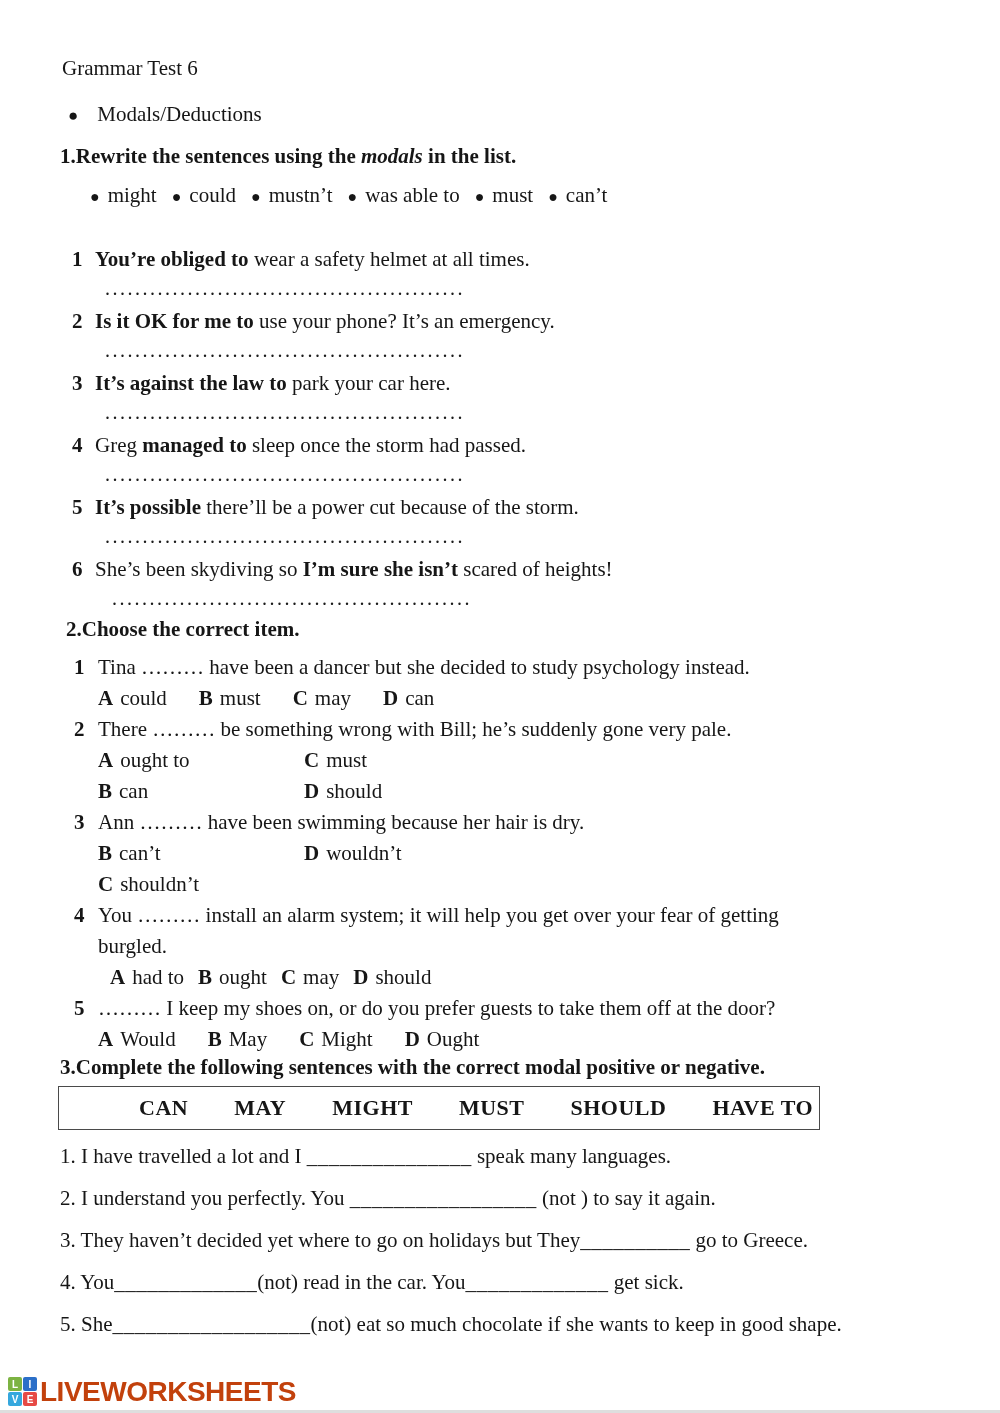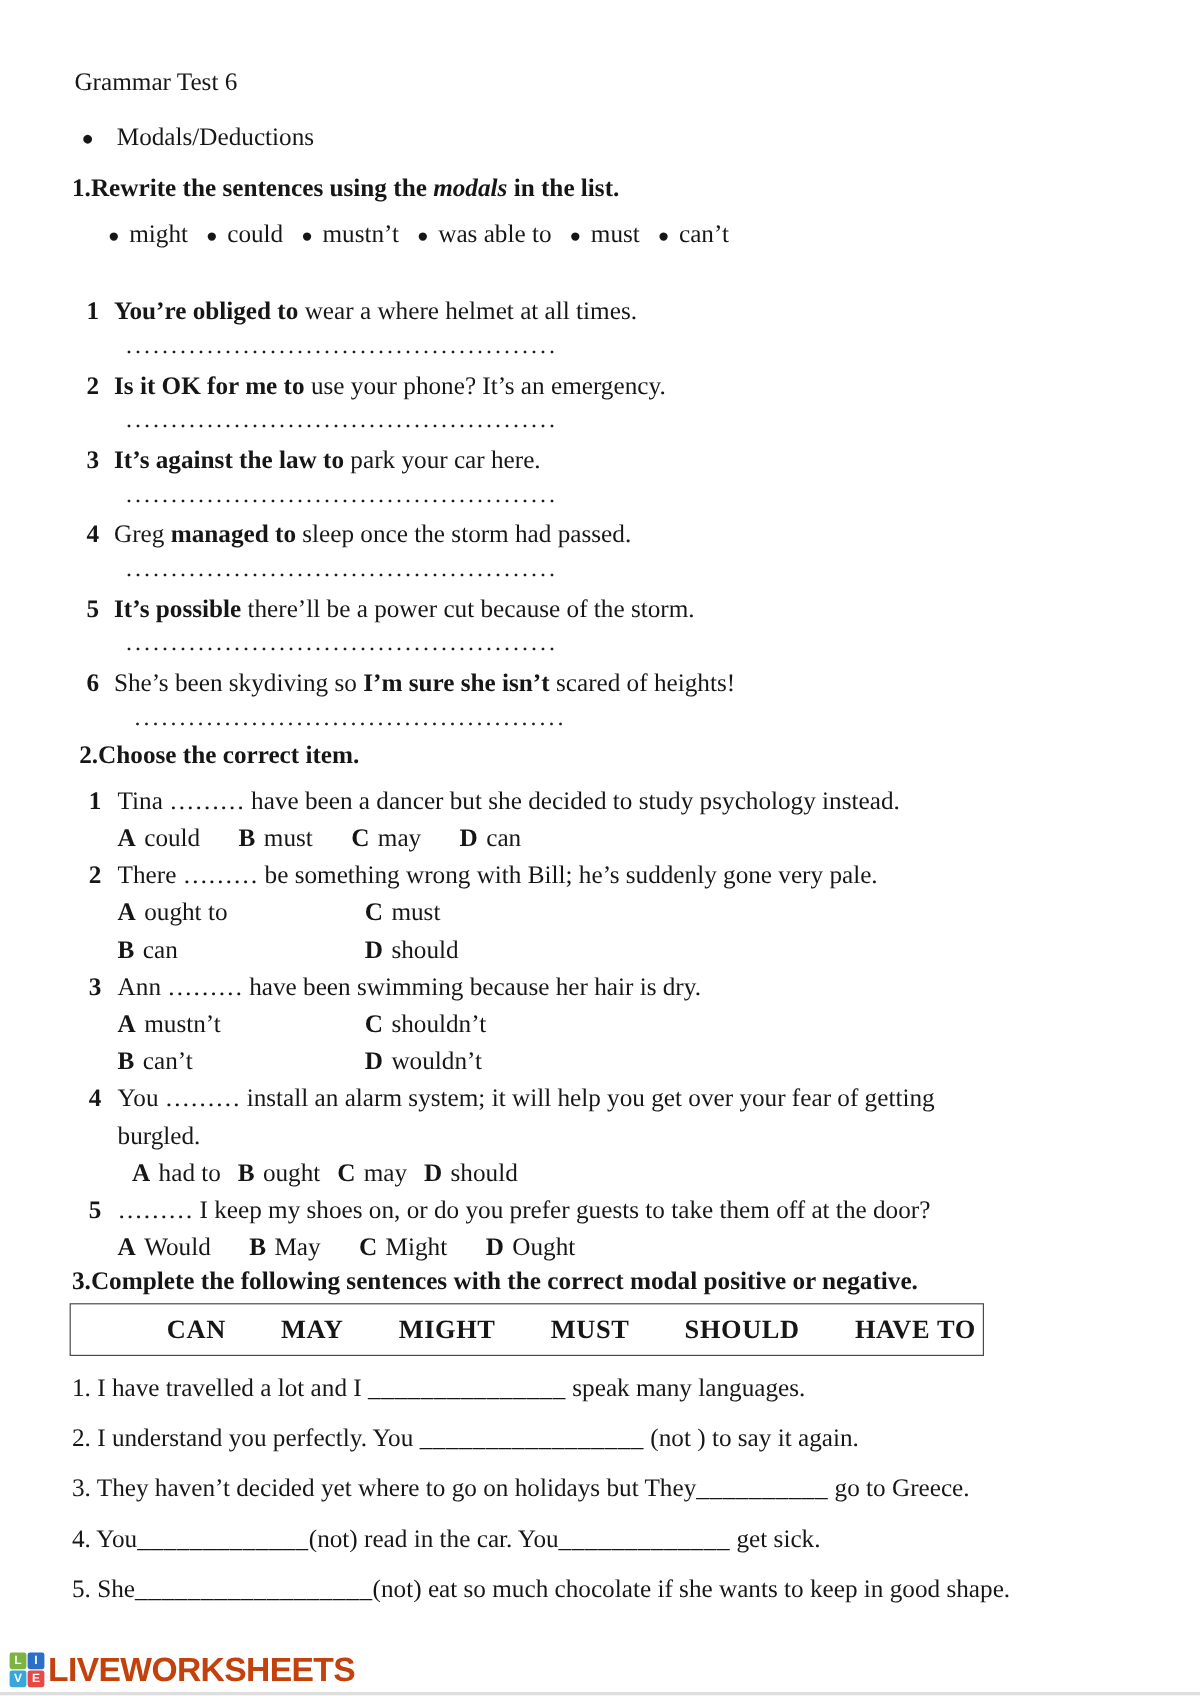--- a/index.html
+++ b/index.html
@@ -76,21 +76,21 @@
       <span class="mword"><span class="bl">●</span><span>mustn’t</span></span>
       <span class="mword"><span class="bl">●</span><span>was able to</span></span>
       <span class="mword"><span class="bl">●</span><span>must</span></span>
       <span class="mword"><span class="bl">●</span><span>can’t</span></span>
     </div>
 
   <div id="rw-list">
       <div class="rw-item">
         <div class="rw-line">
           <span class="rw-num">1</span>
-          <span class="rw-text"><b>You’re obliged to </b><span>wear a where helmet at all times.</span></span>
+          <span class="rw-text"><b>You’re obliged to </b><span>wear a safety helmet at all times.</span></span>
         </div>
         <div class="rw-dots">................................................</div>
       </div>
       <div class="rw-item">
         <div class="rw-line">
           <span class="rw-num">2</span>
           <span class="rw-text"><b>Is it OK for me to </b><span>use your phone? It’s an emergency.</span></span>
         </div>
         <div class="rw-dots">................................................</div>
       </div>
@@ -150,21 +150,20 @@
           <span class="c-opt"><b>C</b><span>must</span></span>
           <span class="c-opt"><b>D</b><span>should</span></span>
         </div>
       </div>
       <div class="c-item">
         <div class="c-sentence">
           <span class="c-num">3</span>
           <span class="c-text">Ann ……… have been swimming because her hair is dry.</span>
         </div>
         <div class="c-opts-grid">
-          <span class="c-opt"><b>A</b><span>mustn’t</span></span>
           <span class="c-opt"><b>B</b><span>can’t</span></span>
           <span class="c-opt"><b>C</b><span>shouldn’t</span></span>
           <span class="c-opt"><b>D</b><span>wouldn’t</span></span>
         </div>
       </div>
       <div class="c-item">
         <div class="c-sentence">
           <span class="c-num">4</span>
           <span class="c-text">You ……… install an alarm system; it will help you get over your fear of getting</span>
         </div>

